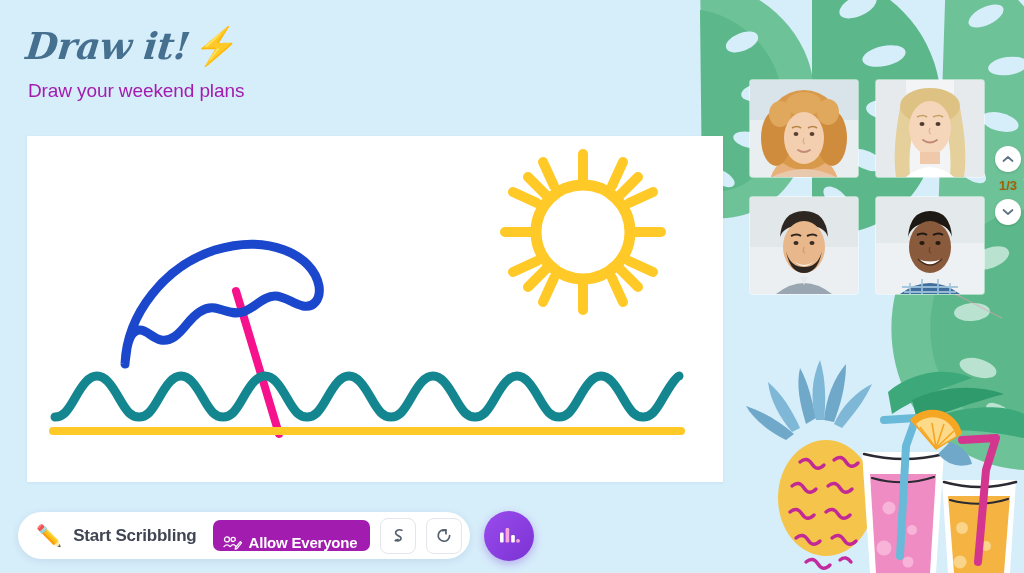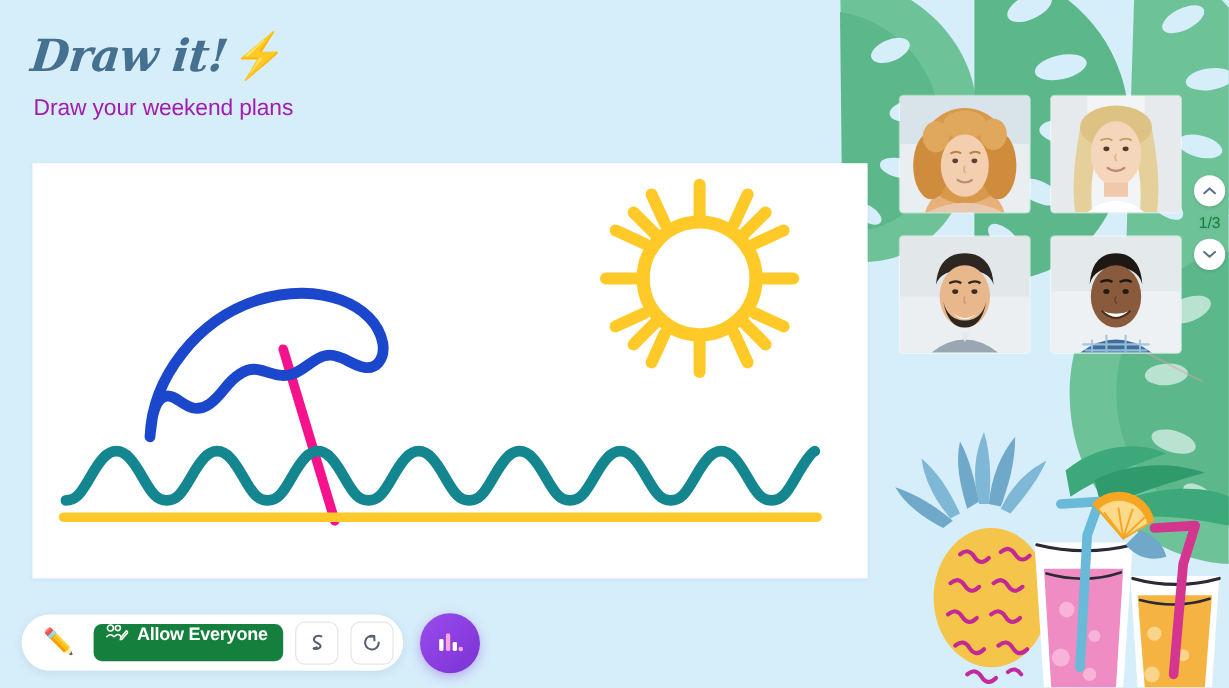--- a/index.html
+++ b/index.html
@@ -80,22 +80,22 @@
   .page-btn {
     width:26px; height:26px;
     border-radius:50%;
     background:#ffffff;
     display:flex; align-items:center; justify-content:center;
     box-shadow:0 1px 3px rgba(0,0,0,.14);
   }
   .page-btn svg { display:block; }
   #page-indicator {
     font-size:13px;
-    color:#15803d;
-    font-weight:400;
+    color:#a16207;
+    font-weight:700;
     line-height:1;
     padding:3px 0;
     text-shadow:0 0 2px rgba(80,140,120,.35);
   }
 
   
   #toolbar {
     position:absolute;
     left:18px; top:512px;
     height:47px;
@@ -117,26 +117,26 @@
     display:flex; align-items:center; gap:11px;
     padding:4px 6px 4px 0;
     background:transparent; border:none;
     cursor:pointer;
   }
   #pencil-icon { font-size:21px; line-height:1; transform:rotate(0deg); }
   #scribble-label {
     font-size:17px; font-weight:bold; color:#3f4552; letter-spacing:-0.2px;
   }
   #allow-btn {
-    display:flex; align-items:flex-start; gap:7px;
-    background:#15803d;
+    display:flex; align-items:flex-end; gap:7px;
+    background:#a21caf;
     border:none;
     border-radius:7px;
     height:31px;
-    padding:0 13px 0 10px;
+    padding:16px 13px 0 10px;
     cursor:pointer;
   }
   #allow-label { font-size:15px; font-weight:bold; color:#ffffff; letter-spacing:-0.2px; }
   .sq-btn {
     width:36px; height:36px;
     background:#ffffff;
     border:1px solid #e3e6ea;
     border-radius:8px;
     display:flex; align-items:center; justify-content:center;
     cursor:pointer;
@@ -451,20 +451,21 @@
       <path d="M1.5 2 L6 6 L10.5 2" stroke="#5d7186" stroke-width="1.7" fill="none" stroke-linecap="round" stroke-linejoin="round"></path>
     </svg>
   </div>
 </div>
 
 <div id="toolbar">
   <div id="toolbar-pill">
 
     <button id="scribble-btn">
       <span id="pencil-icon">✏️</span>
+      <span id="scribble-label">Start Scribbling</span>
     </button>
 
     <button id="allow-btn">
       <svg width="19" height="15" viewBox="0 0 19 15">
         <circle cx="4" cy="3.4" r="2.5" fill="none" stroke="#ffffff" stroke-width="1.3"></circle>
         <circle cx="10.2" cy="3.4" r="2.1" fill="none" stroke="#ffffff" stroke-width="1.3"></circle>
         <path d="M1 10.6 q3 -3.4 6 0" stroke="#ffffff" stroke-width="1.3" fill="none" stroke-linecap="round"></path>
         <path d="M7.6 10.2 q2.6 -3 5.2 0" stroke="#ffffff" stroke-width="1.3" fill="none" stroke-linecap="round"></path>
         <path d="M12.6 11.4 L17.4 5.6 L18.6 6.8 L13.8 12.6 L12.2 13 Z" fill="none" stroke="#ffffff" stroke-width="1.3" stroke-linejoin="round"></path>
       </svg>

